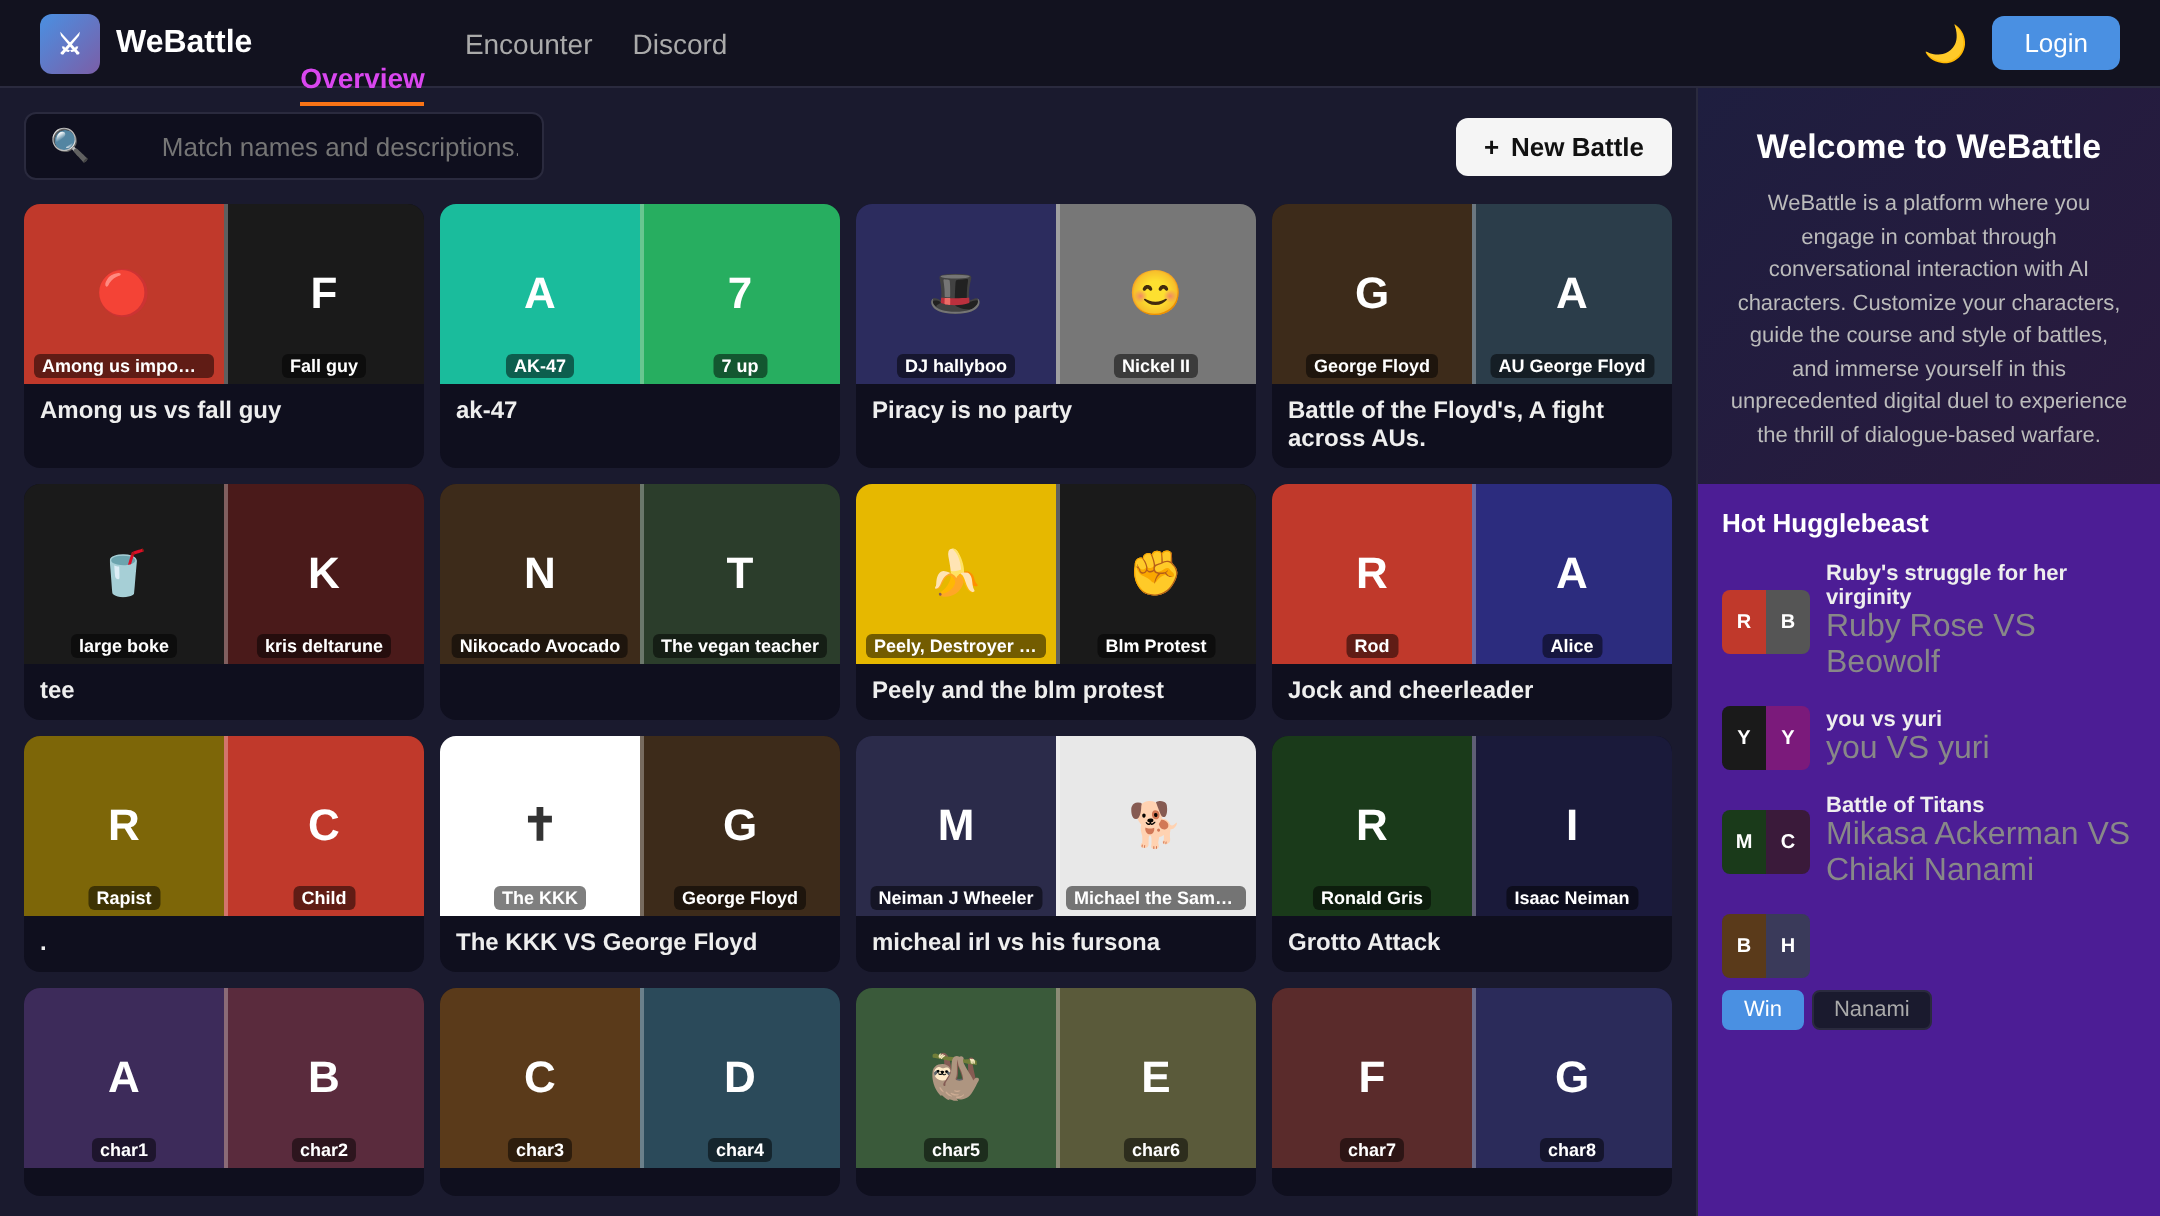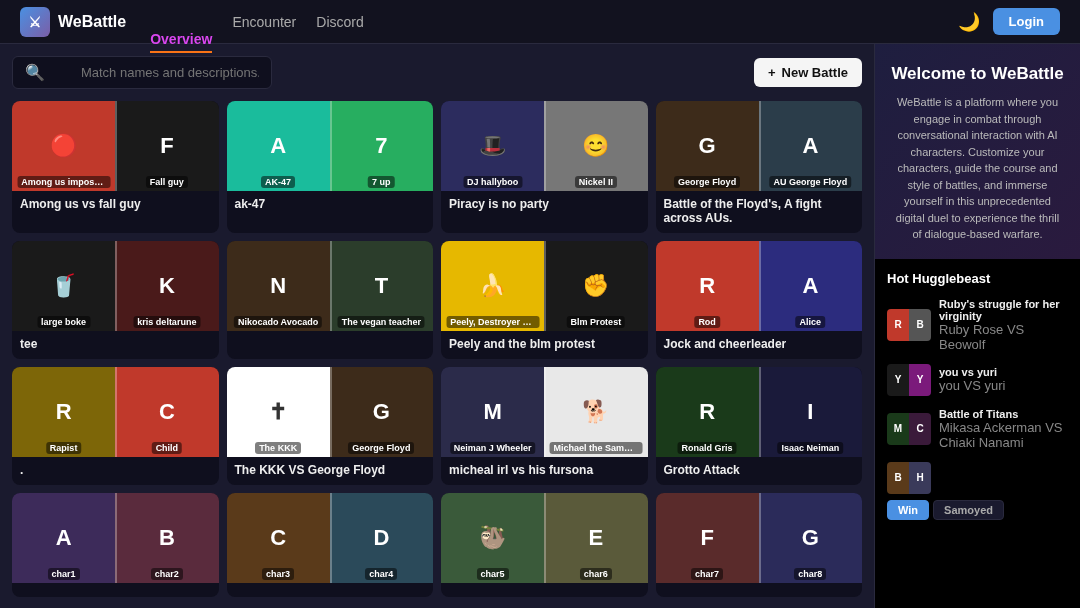--- a/index.html
+++ b/index.html
@@ -66,21 +66,21 @@
       font-size: 18px;
     }
     .login-btn {
       background: #4a90e2;
       color: #fff;
       border: none;
       border-radius: 6px;
       padding: 6px 16px;
       font-size: 13px;
       cursor: pointer;
-      font-weight: 700;
+      font-weight: 400;
     }
 
     
     .main-layout {
       display: flex;
       height: calc(608px - 44px);
     }
 
     
     .left-area {
@@ -181,22 +181,22 @@
       padding: 6px 8px 8px;
     }
     .card-title {
       font-size: 12px;
       font-weight: 600;
       color: #eee;
     }
 
     
     .right-sidebar {
-      width: 206px;
-      background: #000000;
+      width: 232px;
+      background: #4c1d95;
       overflow-y: auto;
       border-left: 1px solid #2a2a3e;
       padding: 0;
     }
     .right-sidebar::-webkit-scrollbar { width: 4px; }
     .right-sidebar::-webkit-scrollbar-thumb { background: #333; border-radius: 4px; }
 
     .welcome-box {
       background: linear-gradient(135deg, #1e1e3f, #2a1a3e);
       padding: 20px 16px 16px;
@@ -239,25 +239,24 @@
     .hot-thumb-half {
       flex: 1;
       display: flex;
       align-items: center;
       justify-content: center;
       font-size: 10px;
       font-weight: 700;
     }
     .hot-info {}
     .hot-title { font-size: 11px; font-weight: 600; color: #eee; }
-    .hot-sub { font-size: 13px; color: #888; }
+    .hot-sub { font-size: 16px; color: #888; }
 
     .leaderboard-section {
       padding: 0 12px 12px;
-      font-weight: bold;
     }
     .lb-tabs {
       display: flex;
       gap: 4px;
       margin-bottom: 8px;
     }
     .lb-tab {
       background: #1a1a2e;
       border: 1px solid #2a2a3e;
       border-radius: 4px;
@@ -611,17 +610,17 @@
     <div class="hot-thumb">
       <div class="hot-thumb-half" style="background:#5a3a1a; color:#fff;">B</div>
       <div class="hot-thumb-half" style="background:#3a3a5a; color:#fff;">H</div>
     </div>
   </div>
       </div>
 
     <div class="leaderboard-section">
       <div class="lb-tabs" id="lb-tabs">
           <div class="lb-tab active">Win</div>
-          <div class="lb-tab">Samoyed</div>
+          <div class="lb-tab">Nanami</div>
         </div>
     </div>
   </div>
 </div>
 
 </body></html>

